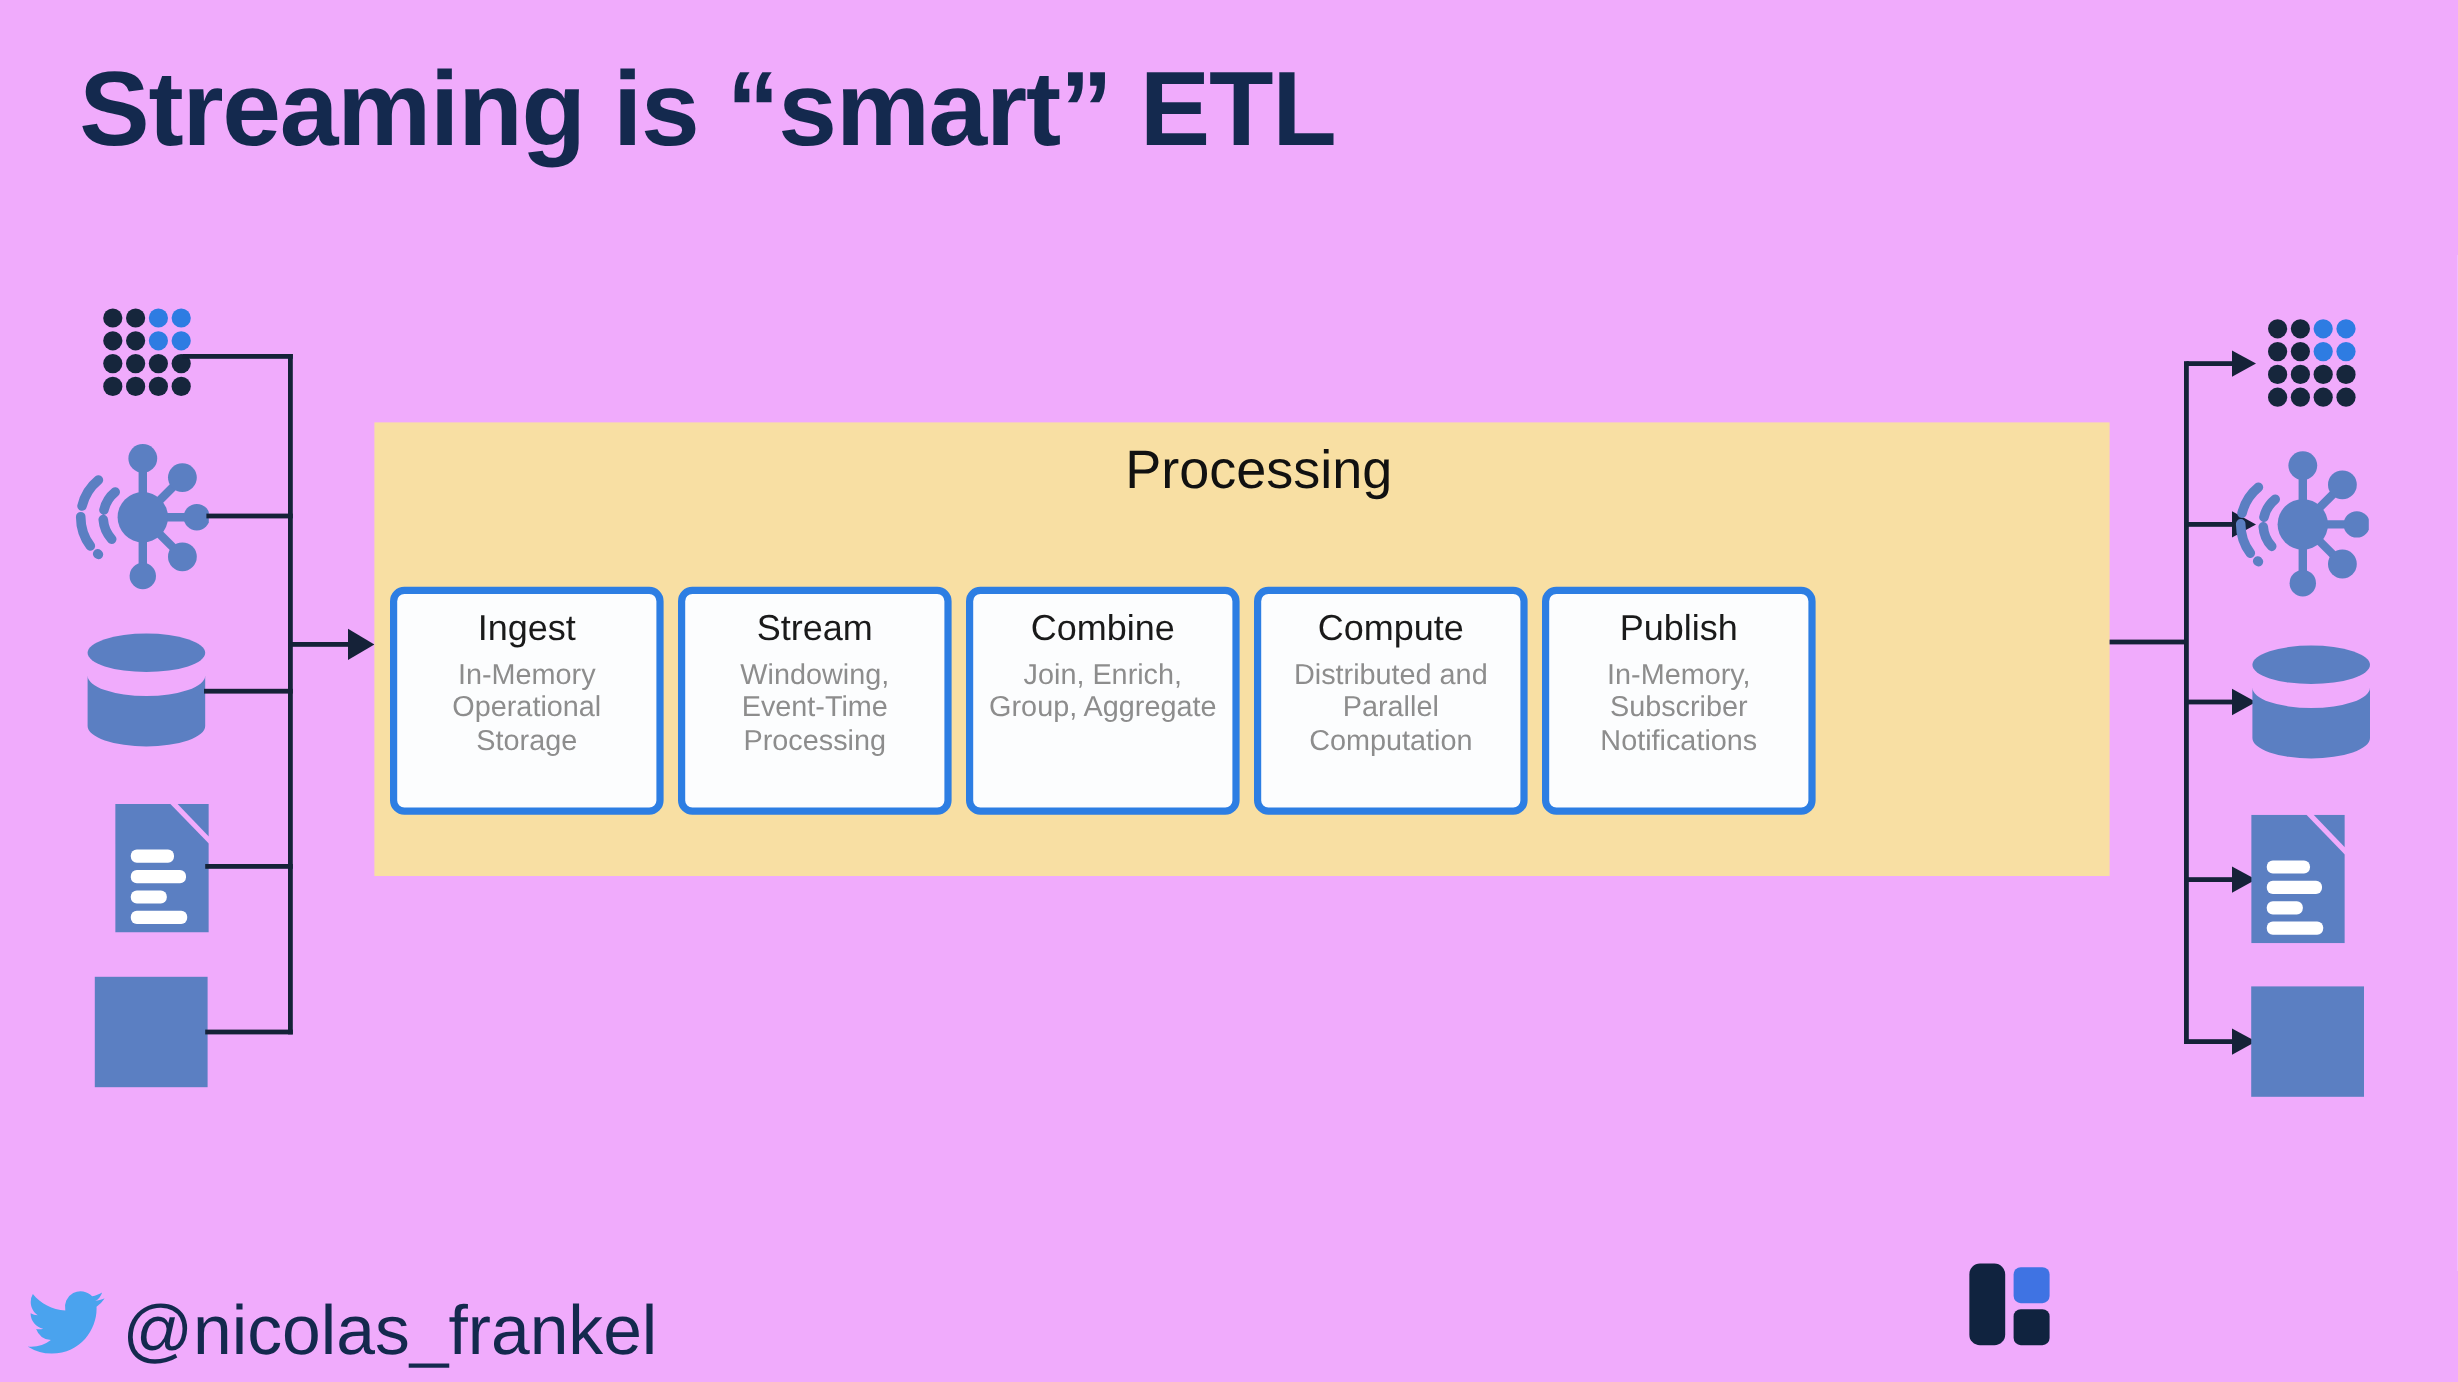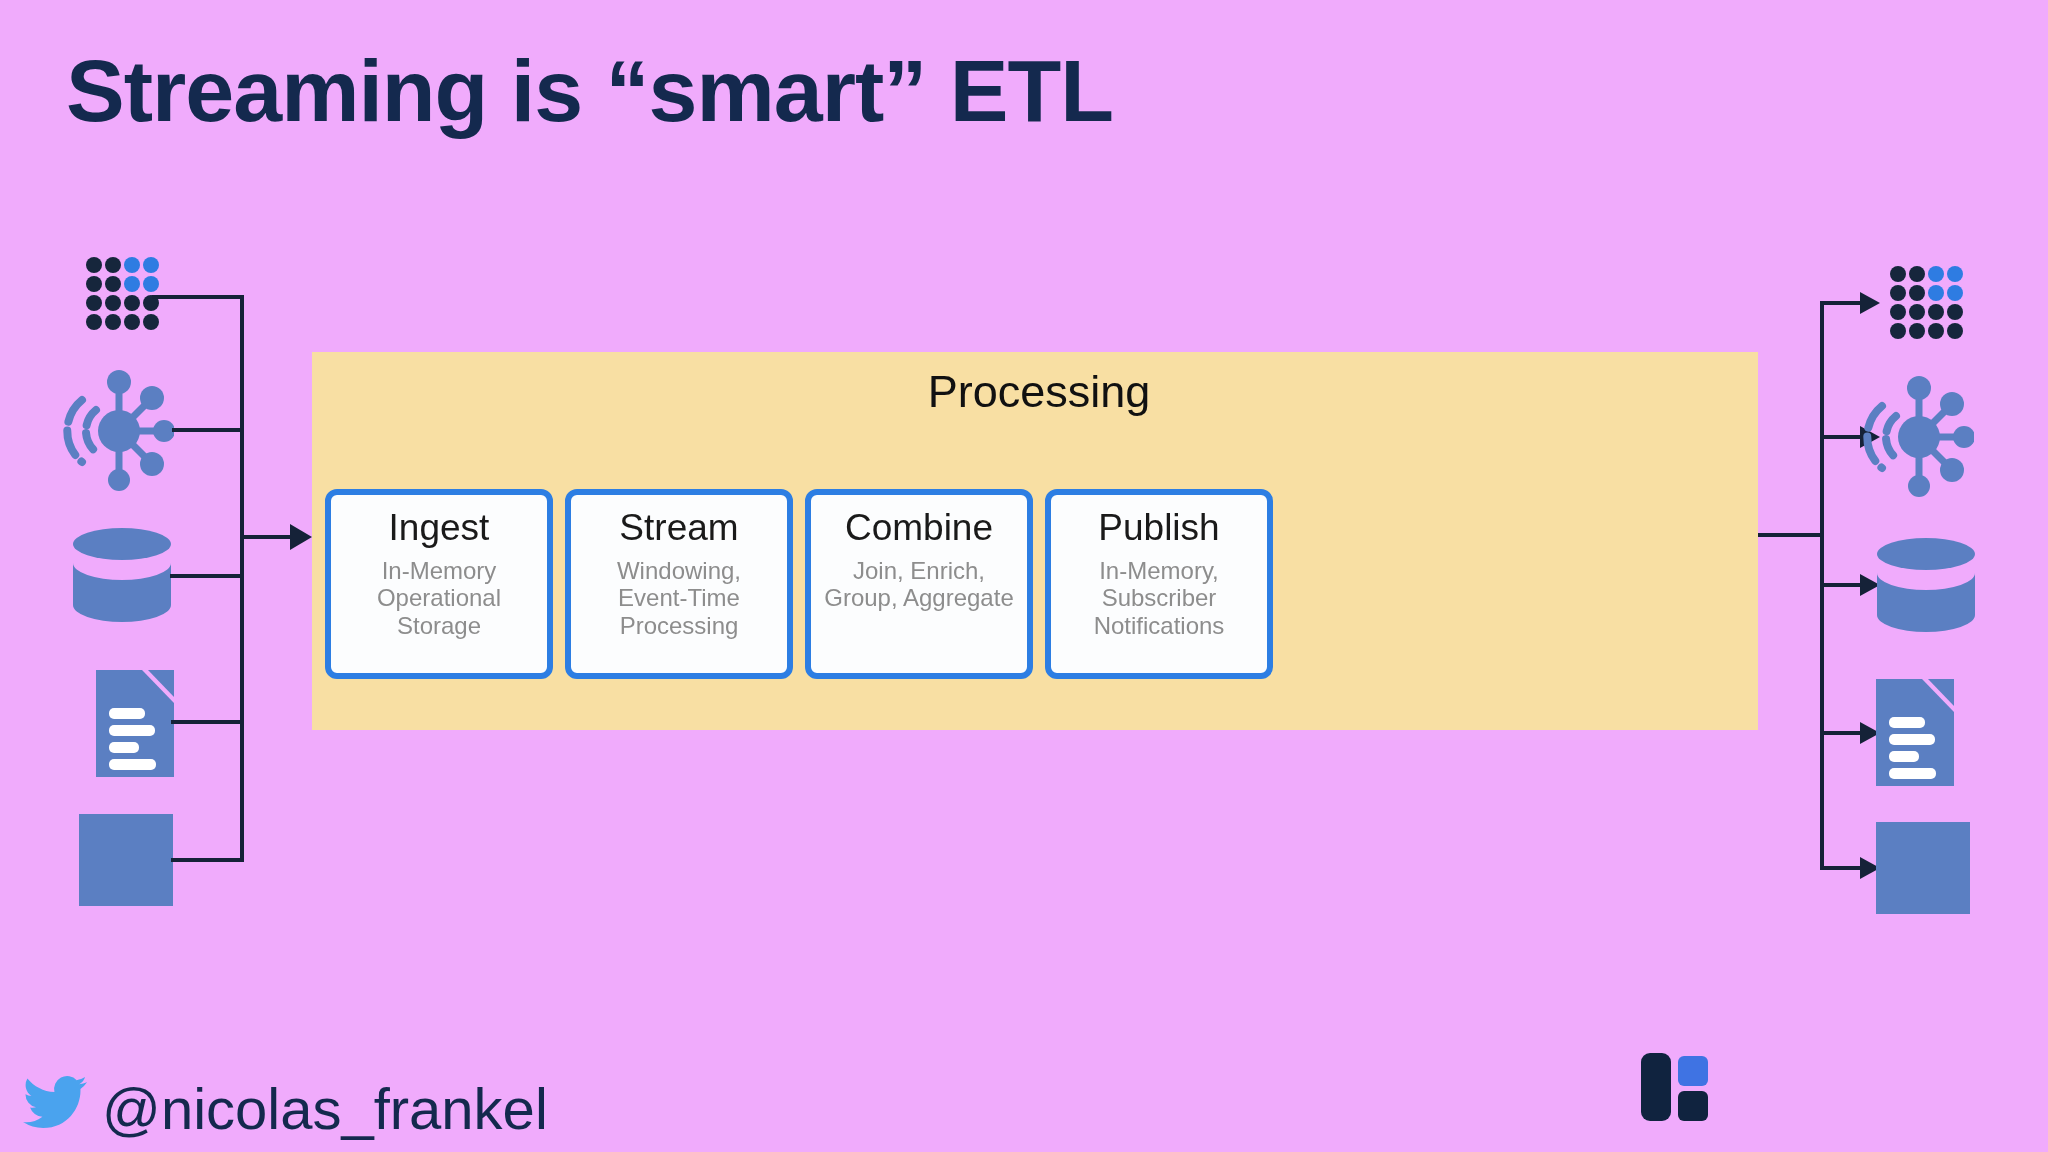--- a/index.html
+++ b/index.html
@@ -27,30 +27,30 @@
     border-top:13px solid transparent;border-bottom:13px solid transparent;
     border-left:22px solid var(--line,#152238);}
   .arrowhead.small{border-top-width:11px;border-bottom-width:11px;border-left-width:20px;}
 
   
   .panel{
     position:absolute;left:312px;top:352px;width:1446px;height:378px;
     background:var(--panel-tan,#f8dfa3);
   }
   .panel-title{
-    position:absolute;left:4px;top:14px;width:100%;text-align:center;
+    position:absolute;left:14px;top:14px;width:100%;text-align:center;
     font-size:45px;color:#111;font-weight:400;
   }
   .cards{position:absolute;left:13px;top:137px;display:flex;gap:12px;}
   .card{
     width:216px;height:178px;background:var(--card-bg,#fcfdfe);
     border:6px solid var(--card-border,#2d7ee3);border-radius:12px;
     text-align:center;flex:none;
   }
-  .card-title{margin-top:12px;font-size:37px;color:var(--card-title,#1a1a1a);font-weight:400;}
+  .card-title{margin-top:12px;font-size:30px;color:var(--card-title,#1a1a1a);font-weight:400;}
   .card-sub{margin:8px 10px 0 10px;font-size:24px;line-height:1.14;color:var(--card-subtitle,#8d8d8d);font-weight:400;}
 
   
   .handle{
     position:absolute;left:102px;top:1080px;font-size:58px;line-height:1;
     color:var(--navy-text,#14294e);font-weight:400;
   }
   .hz-word{
     position:absolute;left:1722px;top:1062px;font-size:58px;line-height:1;
     font-weight:700;letter-spacing:-2px;color:var(--hazelcast-navy,#10233f);
@@ -141,20 +141,24 @@
         <div class="card-title">Ingest</div>
         <div class="card-sub">In-Memory Operational Storage</div>
       </div>
       <div class="card">
         <div class="card-title">Stream</div>
         <div class="card-sub">Windowing, Event-Time Processing</div>
       </div>
       <div class="card">
         <div class="card-title">Combine</div>
         <div class="card-sub">Join, Enrich, Group, Aggregate</div>
+      </div>
+      <div class="card">
+        <div class="card-title">Compute</div>
+        <div class="card-sub">Distributed and Parallel Computation</div>
       </div>
       <div class="card">
         <div class="card-title">Publish</div>
         <div class="card-sub">In-Memory, Subscriber Notifications</div>
       </div>
     </div>
   </div>
 
   <div class="cline" style="left:1758px;top:533px;width:62px;height:4px;"></div>
   <div class="cline" style="left:1820px;top:301px;width:4px;height:569px;"></div>

